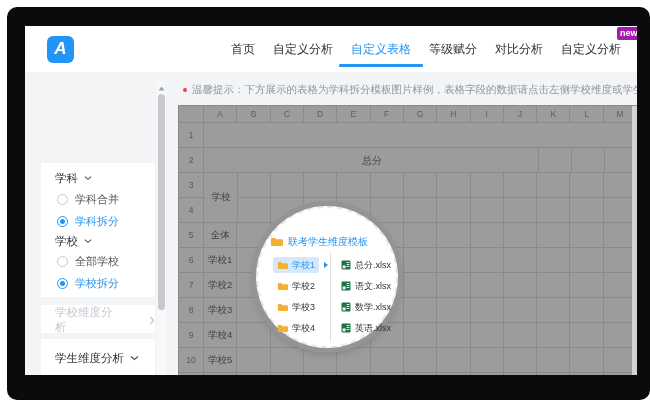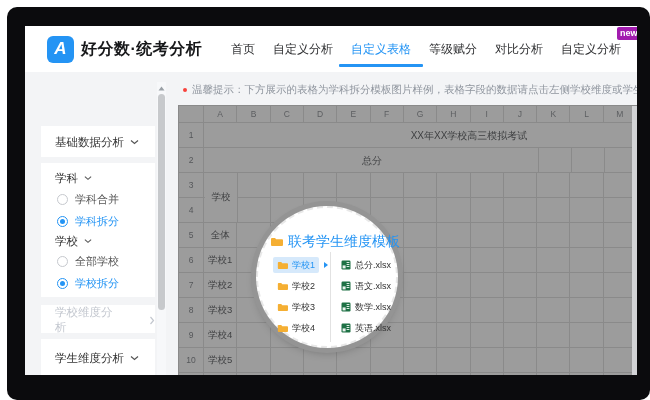--- a/index.html
+++ b/index.html
@@ -70,21 +70,21 @@
   .cell-school{position:absolute;left:26px;top:67px;width:33px;height:49px;background:#9c9c9c;border-right:1px solid #8a8a8a;
       box-sizing:border-box;display:flex;align-items:center;justify-content:center;font-size:9.5px;color:#3f4042;}
   .r2line{position:absolute;top:42px;width:1px;height:25px;background:#8a8a8a;}
   .gscroll{position:absolute;right:0;top:0;width:5px;height:100%;background:#d3d4d6;}
 
   
   .magnifier{position:absolute;left:231px;top:180px;width:142px;height:142px;border-radius:50%;background:#fff;
       border:2px dashed #e8e8e8;box-sizing:border-box;
       box-shadow:0 0 0 5px #949494,0 4px 10px rgba(0,0,0,.28);}
   .mag-root{position:absolute;left:12px;top:27px;height:14px;display:flex;align-items:center;gap:5px;
-      font-size:14px;color:#2494f4;white-space:nowrap;}
+      font-size:10px;color:#2494f4;white-space:nowrap;}
   .mag-folders{position:absolute;left:15px;top:49px;}
   .mag-files{position:absolute;left:79px;top:49px;}
   .mag-item{height:16px;margin-bottom:5px;display:flex;align-items:center;gap:4px;font-size:9px;color:#333;
       padding:0 4px;white-space:nowrap;position:relative;}
   .mag-item.selected{background:#d6e9fb;border-radius:2px;color:#2494f4;}
   .mag-arrow{position:absolute;right:-9px;top:5px;width:0;height:0;border-left:4px solid #2494f4;
       border-top:3.5px solid transparent;border-bottom:3.5px solid transparent;}
   .mag-divider{position:absolute;left:72px;top:44px;width:1px;height:90px;background:#e2e2e2;}
   .icon{flex:none;display:flex;}
 </style>
@@ -94,49 +94,38 @@
 <div class="canvas">
   <div class="frame"></div>
 
   <div class="window">
 
     <div class="appheader">
       <div class="logo">
         <span class="logo-icon">
             <span>A</span>
           </span>
-        <span class="logo-text">好分数·统考分析</span>
       </div>
       <nav class="tabs">
         <span class="tab">首页</span>
         <span class="tab">自定义分析</span>
         <span class="tab active">自定义表格</span>
         <span class="tab">等级赋分</span>
         <span class="tab">对比分析</span>
         <span class="tab">自定义分析</span>
       </nav>
       <span class="badge">new</span>
     </div>
 
     <div class="tip">
       <span class="tip-dot"></span>
       <span>温馨提示：下方展示的表格为学科拆分模板图片样例，表格字段的数据请点击左侧学校维度或学生维度分析数据进行</span>
     </div>
 
 
-    <div class="card" id="card-basic">
-      <div class="srow" style="top:7px;">
-        <span>基础数据分析</span>
-        <span class="icon">
-          <svg width="9" height="6" viewBox="0 0 9 6">
-              <polyline points="1,1.5 4.5,4.5 8,1.5" fill="none" stroke="#555" stroke-width="1.2"></polyline>
-            </svg>
-        </span>
-      </div>
-    </div>
 
     <div class="card" id="card-filters">
       <div class="srow" style="top:6px;">
         <span>学科</span>
         <span class="icon">
           <svg width="8" height="6" viewBox="0 0 9 6">
               <polyline points="1,1.5 4.5,4.5 8,1.5" fill="none" stroke="#555" stroke-width="1.2"></polyline>
             </svg>
         </span>
       </div>
@@ -385,21 +374,20 @@
             <div class="gcell"></div>
             <div class="gcell"></div>
             <div class="gcell"></div>
             <div class="gcell"></div>
             <div class="gcell"></div>
             <div class="gcell"></div>
             <div class="gcell"></div>
             <div class="gcell"></div>
           </div>
         </div>
-      <div class="cell-title">XX年XX学校高三模拟考试</div>
       <div class="cell-score">总分</div>
       <div class="cell-school">学校</div>
       <div class="r2line" style="left:359px;"></div>
       <div class="r2line" style="left:392px;"></div>
       <div class="r2line" style="left:425px;"></div>
       <div class="gscroll"></div>
     </div>
 
     <div class="magnifier">
       <div class="mag-root">

